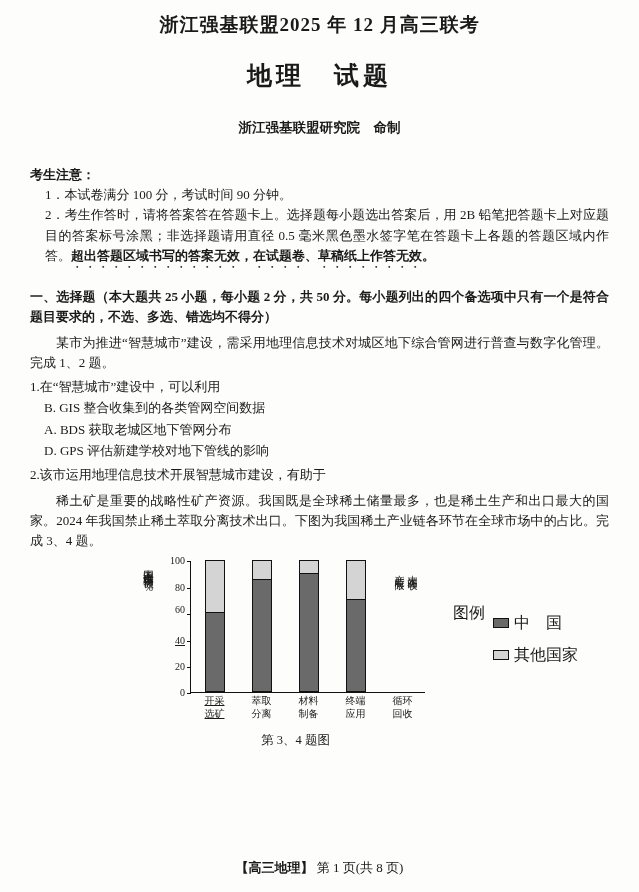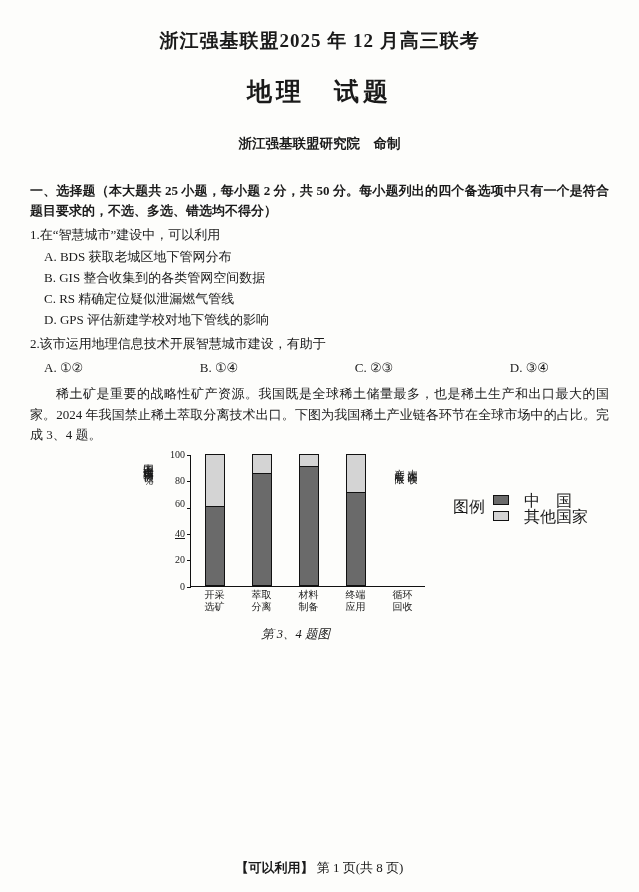--- a/index.html
+++ b/index.html
@@ -1,18 +1,18 @@
 <!DOCTYPE html>
 <html><head>
 <meta charset="utf-8">
 <style>
   * { margin:0; padding:0; box-sizing:border-box; }
   html,body { width:639px; height:892px; background:#fdfdfb; }
   body { font-family:"Liberation Serif","DejaVu Serif",serif; color:#1a1a1a; font-size:13px; line-height:1.55; }
-  .page { width:639px; height:892px; padding:16px 30px 0; position:relative; overflow:hidden; }
+  .page { width:639px; height:892px; padding:0 30px 0; position:relative; overflow:hidden; }
 
   .exam-title { text-align:center; font-size:19px; font-weight:bold; margin-top:10px; letter-spacing:1px; }
   .subject-title { text-align:center; font-size:25px; font-weight:bold; margin-top:18px; letter-spacing:4px; }
   .byline { text-align:center; font-size:13.5px; font-weight:bold; margin-top:22px; margin-bottom:26px; }
 
   .notice-heading { font-weight:bold; }
   .notice-item { margin-left:15px; text-align:justify; }
   .em-dots { font-weight:bold;
     -webkit-text-emphasis:filled dot; -webkit-text-emphasis-position:under left;
     text-emphasis:filled dot; text-emphasis-position:under left; }
@@ -37,73 +37,72 @@
   .bar { position:absolute; bottom:0; width:20px; display:flex; flex-direction:column; }
   .seg { border:1px solid #111; width:100%; }
   .seg + .seg { border-top:none; }
   .cat-label { position:absolute; top:100%; margin-top:3px; text-align:center;
     font-size:10px; line-height:1.25; white-space:pre-line; }
   .annotation { position:absolute; right:6px; top:6px; writing-mode:vertical-rl;
     text-orientation:upright; white-space:pre; font-size:10px; line-height:13px; letter-spacing:2px; }
   .legend { margin-left:28px; margin-top:40px; display:flex; align-items:flex-start;
     gap:8px; font-size:16px; }
   .legend-rows { display:flex; flex-direction:column; gap:5px; }
-  .legend-row { display:flex; align-items:center; gap:15px; line-height:11px; }
+  .legend-row { display:flex; align-items:center; gap:5px; line-height:11px;margin-top:16px; }
   .swatch { width:16px; height:10px; border:1px solid #111; display:inline-block; }
-  .chart-caption { margin-left:148px; width:235px; text-align:center; margin-top:36px; font-size:12.5px;font-style:italic; }
+  .chart-caption { margin-left:148px; width:235px; text-align:center; margin-top:36px; font-size:12.5px; }
 
   .footer { position:absolute; bottom:14px; left:0; right:0; text-align:center; font-size:13px; }
   .footer-label { font-weight:bold; }
 </style>
 </head>
 <body>
 
 <div class="page">
 
   <div class="exam-title">浙江强基联盟2025 年 12 月高三联考</div>
   <div class="subject-title">地理　试题</div>
   <div class="byline">浙江强基联盟研究院　命制</div>
 
+  <div class="notice">
+    <div class="notice-heading">考生注意：</div>
+    <p class="notice-item">1．本试卷满分 100 分，考试时间 90 分钟。</p>
+    <p class="notice-item"><span>2．考生作答时，请将答案答在答题卡上。选择题每小题选出答案后，用 2B 铅笔把答题卡上对应题目的答案标号涂黑；非选择题请用直径 0.5 毫米黑色墨水签字笔在答题卡上各题的答题区域内作答。</span><span class="em-dots">超出答题区域书写的答案无效，在试题卷、草稿纸上作答无效。</span></p>
+  </div>
 
   <p class="section-heading">一、选择题（本大题共 25 小题，每小题 2 分，共 50 分。每小题列出的四个备选项中只有一个是符合题目要求的，不选、多选、错选均不得分）</p>
 
+  <p class="passage">某市为推进“智慧城市”建设，需采用地理信息技术对城区地下综合管网进行普查与数字化管理。完成 1、2 题。</p>
 
   <p class="stem">1.在“智慧城市”建设中，可以利用</p>
+  <p class="option">B. GIS 整合收集到的各类管网空间数据</p>
   <p class="option">A. BDS 获取老城区地下管网分布</p>
-  <p class="option">B. GIS 整合收集到的各类管网空间数据</p>
-  <p class="option">C. RS 精确定位疑似泄漏燃气管线</p>
   <p class="option">D. GPS 评估新建学校对地下管线的影响</p>
 
   <p class="stem">2.该市运用地理信息技术开展智慧城市建设，有助于</p>
-  <div class="abcd-row">
-    <span>A. ①②</span>
-    <span>B. ①④</span>
-    <span>C. ②③</span>
-    <span>D. ③④</span>
-  </div>
 
   <p class="passage">稀土矿是重要的战略性矿产资源。我国既是全球稀土储量最多，也是稀土生产和出口最大的国家。2024 年我国禁止稀土萃取分离技术出口。下图为我国稀土产业链各环节在全球市场中的占比。完成 3、4 题。</p>
 
   <div class="chart-wrap">
     <div class="chart-inner">
       <div class="y-axis-label">中国占全球市场份额/%</div>
       <div class="plot" id="plot">
           <div class="tick-label" style="top: 0px;">100</div>
           <div class="tick-mark" style="top: 0px;"></div>
           <div class="tick-label" style="top: 26.4px;">80</div>
           <div class="tick-mark" style="top: 26.4px;"></div>
           <div class="tick-label" style="top: 49px;">60</div>
           <div class="tick-mark" style="top: 52.8px;"></div>
           <div class="tick-label" style="top: 79.2px; text-decoration: underline;">40</div>
           <div class="tick-mark" style="top: 79.2px;"></div>
           <div class="tick-label" style="top: 105.6px;">20</div>
           <div class="tick-mark" style="top: 105.6px;"></div>
           <div class="tick-label" style="top: 132px;">0</div>
           <div class="tick-mark" style="top: 132px;"></div>
-          <div class="cat-label" style="left: 0px; width: 47px;">开采
+          <div class="cat-label" style="left: 0px; width: 47px; text-decoration: underline;">开采
 选矿</div>
           <div class="bar" style="left: 13.5px;">
             <div class="seg" style="height: 52.8px; background: rgb(212, 212, 212);"></div>
             <div class="seg" style="height: 79.2px; background: rgb(106, 106, 106);"></div>
           </div>
           <div class="cat-label" style="left: 47px; width: 47px;">萃取
 分离</div>
           <div class="bar" style="left: 60.5px;">
             <div class="seg" style="height: 19.8px; background: rgb(212, 212, 212);"></div>
             <div class="seg" style="height: 112.2px; background: rgb(106, 106, 106);"></div>
@@ -136,17 +135,17 @@
               <div class="swatch" style="background: rgb(212, 212, 212);"></div>
               <span>其他国家</span>
             </div>
           </div>
       </div>
     </div>
     <div class="chart-caption">第 3、4 题图</div>
   </div>
 
   <div class="footer">
-    <span class="footer-label">【可以利用】</span>
+    <span class="footer-label">【高三地理】</span>
     <span>第 1 页(共 8 页)</span>
   </div>
 
 </div>
 
 </body></html>

